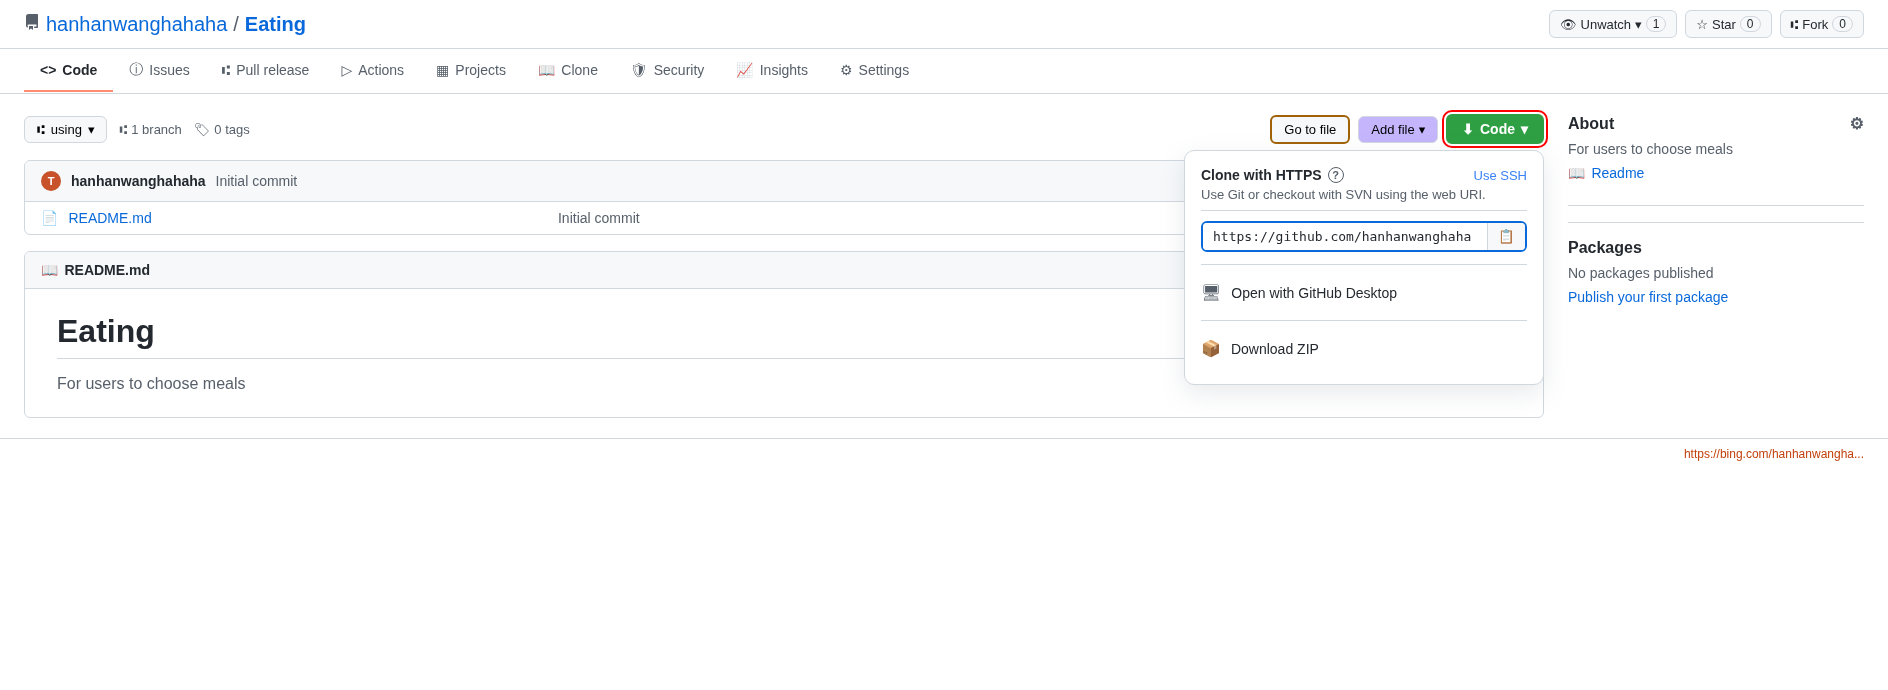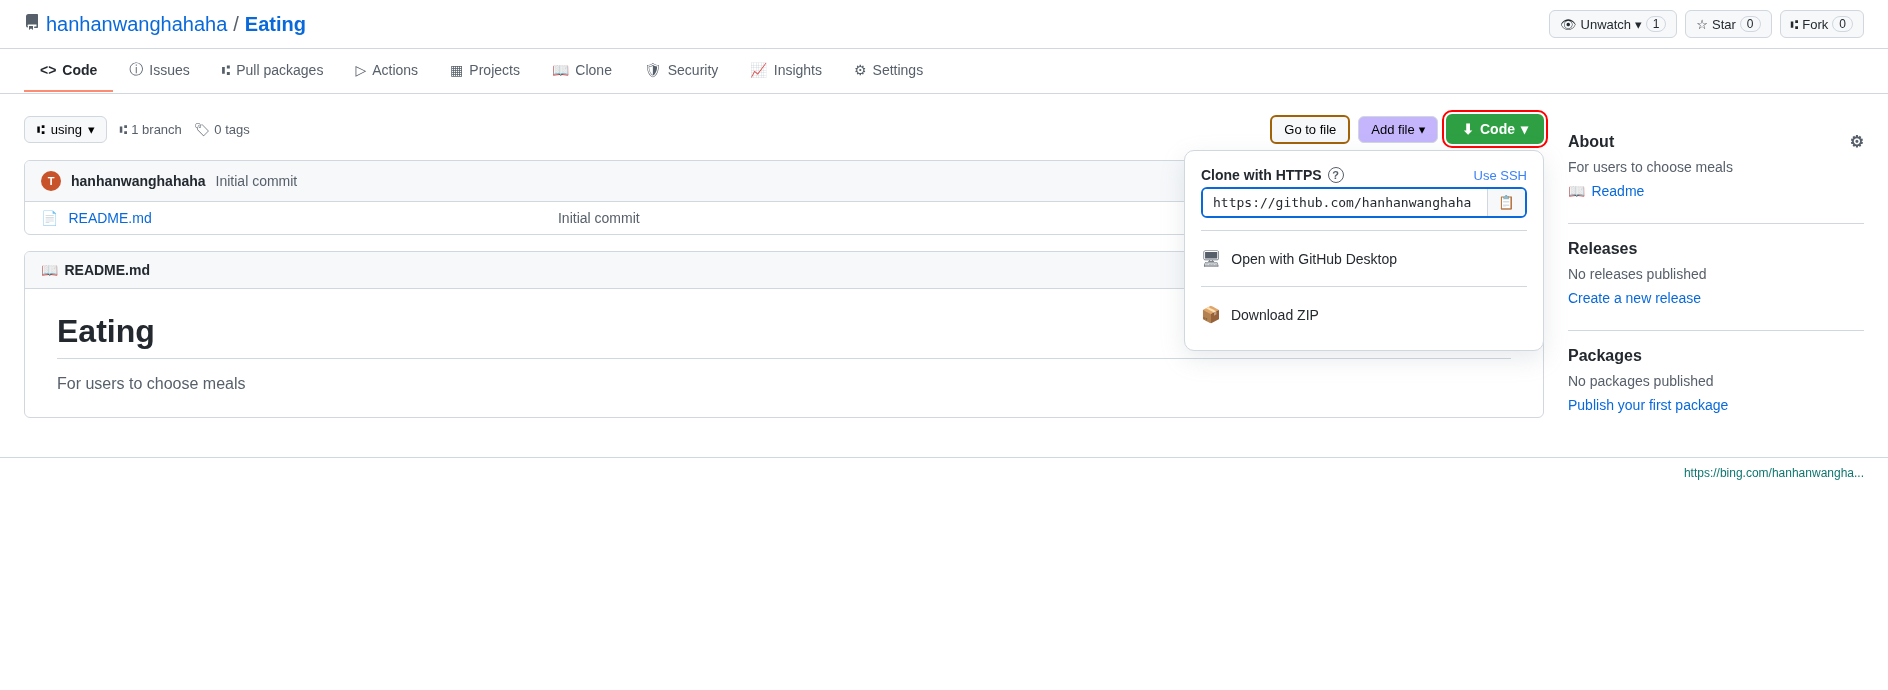--- a/index.html
+++ b/index.html
@@ -240,21 +240,20 @@
       padding: 20px 24px;
       align-items: flex-start;
     }
     .main-area {
       flex: 1;
       min-width: 0;
     }
     .sidebar {
       width: 296px;
       flex-shrink: 0;
-      margin-top: 18px;
     }
     .sidebar-section {
       margin-bottom: 24px;
     }
     .sidebar-title {
       display: flex;
       align-items: center;
       justify-content: space-between;
       font-size: 16px;
       font-weight: 600;
@@ -376,21 +375,21 @@
       color: #24292f;
     }
     .clone-option-icon {
       font-size: 16px;
       color: #57606a;
     }
 
     .bottom-bar {
       text-align: right;
       padding: 8px 24px;
-      color: #0f766e;
+      color: #c2410c;
       font-size: 12px;
       border-top: 1px solid #d0d7de;
     }
   </style>
 </head>
 <body>
 
 <div class="top-bar">
   <div class="repo-title">
     <span class="repo-icon">
@@ -426,21 +425,21 @@
   <a class="nav-tab active">
     <span>&lt;&gt;</span>
     <span>Code</span>
   </a>
   <a class="nav-tab">
     <span>ⓘ</span>
     <span>Issues</span>
   </a>
   <a class="nav-tab">
     <span>⑆</span>
-    <span>Pull packages</span>
+    <span>Pull release</span>
   </a>
   <a class="nav-tab">
     <span>▷</span>
     <span>Actions</span>
   </a>
   <a class="nav-tab">
     <span>▦</span>
     <span>Projects</span>
   </a>
   <a class="nav-tab">
@@ -493,20 +492,21 @@
         </button>
 
         <div class="clone-dropdown">
           <div class="clone-header">
             <div class="clone-title">
               <span>Clone with HTTPS</span>
               <span style="width:16px;height:16px;border:1px solid #57606a;border-radius:50%;display:inline-flex;align-items:center;justify-content:center;font-size:11px;cursor:pointer;color:#57606a;">?</span>
             </div>
             <a class="use-ssh">Use SSH</a>
           </div>
+          <div class="clone-subtitle">Use Git or checkout with SVN using the web URI.</div>
           <div class="clone-input-row">
             <input class="clone-url-input" type="text" readonly="" value="https://github.com/hanhanwanghahaha/Ea" style="">
             <button class="copy-btn">
               <span>📋</span>
             </button>
           </div>
           <hr class="clone-divider">
           <div class="clone-option">
             <span class="clone-option-icon">🖥</span>
             <span>Open with GitHub Desktop</span>
@@ -555,25 +555,20 @@
       </div>
       <p class="sidebar-desc">For users to choose meals</p>
       <a class="sidebar-link">
         <span>📖</span>
         <span>Readme</span>
       </a>
     </div>
 
     <hr class="sidebar-divider">
 
-    <div class="sidebar-section">
-      <div class="releases-title">Releases</div>
-      <p class="sidebar-desc">No releases published</p>
-      <a class="sidebar-link">Create a new release</a>
-    </div>
 
     <hr class="sidebar-divider">
 
     <div class="sidebar-section">
       <div class="packages-title">Packages</div>
       <p class="sidebar-desc">No packages published</p>
       <a class="sidebar-link">Publish your first package</a>
     </div>
   </div>
 </div>

